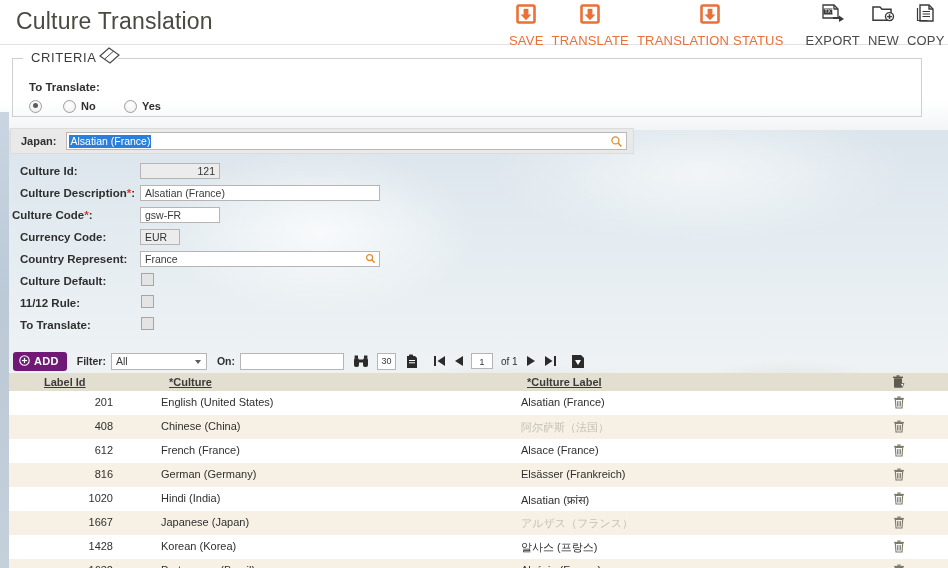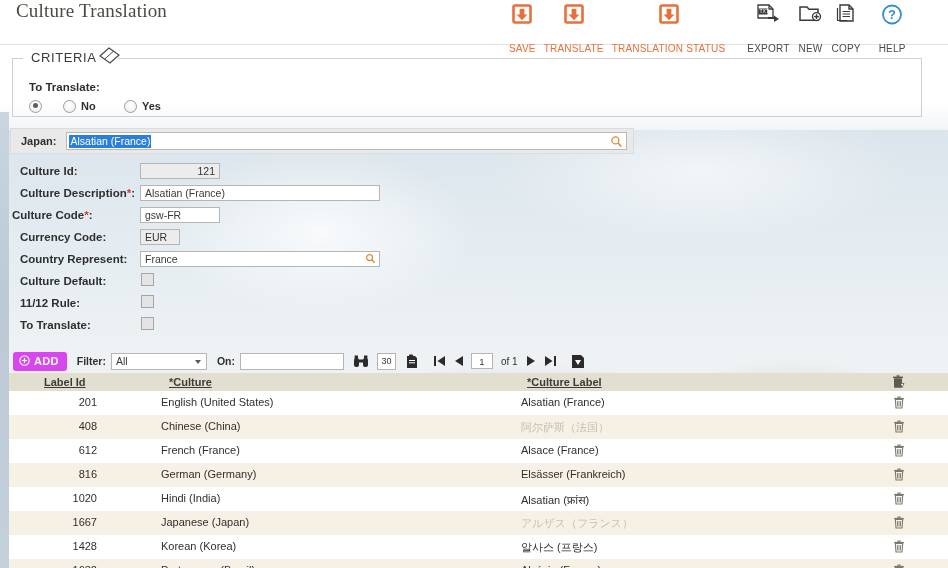--- a/index.html
+++ b/index.html
@@ -44,23 +44,23 @@
   }
 
   
   .header {
     position: absolute; left: 0; top: 0;
     width: 948px; height: 45px;
     background: #ffffff;
     z-index: 5;
   }
   .page-title {
-    position: absolute; left: 16px; top: 0;
-    font-size: 19px; color: #4a4a42;
-    font-family: Liberation Serif, serif;
+    position: absolute; left: 16px; top: 8px;
+    font-size: 23px; color: #4a4a42;
+    font-family: Liberation Sans, sans-serif;
     font-weight: 300;
     letter-spacing: .2px;
     white-space: nowrap;
   }
   .header-rule {
     position: absolute; left: 0; top: 44px; width: 948px; height: 1px;
     background: #e2e2e2;
   }
 
   .toolbar {
@@ -68,21 +68,21 @@
     height: 42px;
     display: flex; align-items: flex-start;
   }
   .tb-item {
     display: flex; flex-direction: column; align-items: center;
     cursor: pointer; user-select: none;
     padding: 0 4px;
   }
   .tb-ico { height: 24px; display:flex; align-items:center; justify-content:center; }
   .tb-label {
-    font-size: 10px; letter-spacing: .2px; margin-top: 17px;
+    font-size: 13px; letter-spacing: .2px; margin-top: 7px;
     white-space: nowrap; font-family: "Liberation Sans", sans-serif;
   }
   .tb-orange .tb-label { color: #e8703a; }
   .tb-dark .tb-label { color: #4a4a4a; }
   .tb-blue .tb-label { color: #4a4a4a; }
 
   
   .criteria {
     position: absolute; left: 12px; top: 58px;
     width: 908px; height: 58px;
@@ -189,21 +189,21 @@
 
   
   .gridbar {
     position: absolute; left: 9px; top: 349px;
     width: 939px; height: 24px;
     display:flex; align-items:center;
     z-index: 7;
   }
   .add-btn {
     display:flex; align-items:center; gap:4px;
-    background: #d946ef; color:#fff;
+    background: #701a75; color:#fff;
     border-radius: 3px;
     height: 19px; padding: 0 8px 0 6px;
     font-size: 11px; font-weight: bold; letter-spacing:.3px;
     cursor:pointer; margin-left: 4px;
   }
   .gb-lbl { font-size:10.5px; font-weight:bold; color:#2f2f2f; margin-left:10px; margin-right:5px; }
   .sel-box {
     width: 96px; height: 17px; background:#fff; border:1px solid #b5b5b5;
     font-size:10.5px; color:#3a3a3a; display:flex; align-items:center;
     padding-left:4px; position:relative; cursor:pointer; box-sizing:border-box;
@@ -256,21 +256,21 @@
   .grow.odd  { background: #ffffff; }
   .grow.even { background: #f6f1e4; }
   .cell {
     position:absolute; top: 5px;
     font-size: 11px; color:#2f2f2f; white-space: nowrap;
   }
   .cell.id { text-align: right; }
   .cell.dim { color:#c3bfb2; }
   .del-ico { position:absolute; top: 4px; right: 43px; cursor:pointer; }
 
-  .col-id    { left: 0px;  width: 88px; text-align:right; }
+  .col-id    { left: 16px;  width: 88px; text-align:right; }
   .col-cult  { left: 152px; }
   .col-lab   { left: 512px; }
 </style>
 </head>
 <body>
 
 <div id="app">
 
   <div class="bg-photo"></div>
   <div class="bg-photo top"></div>

